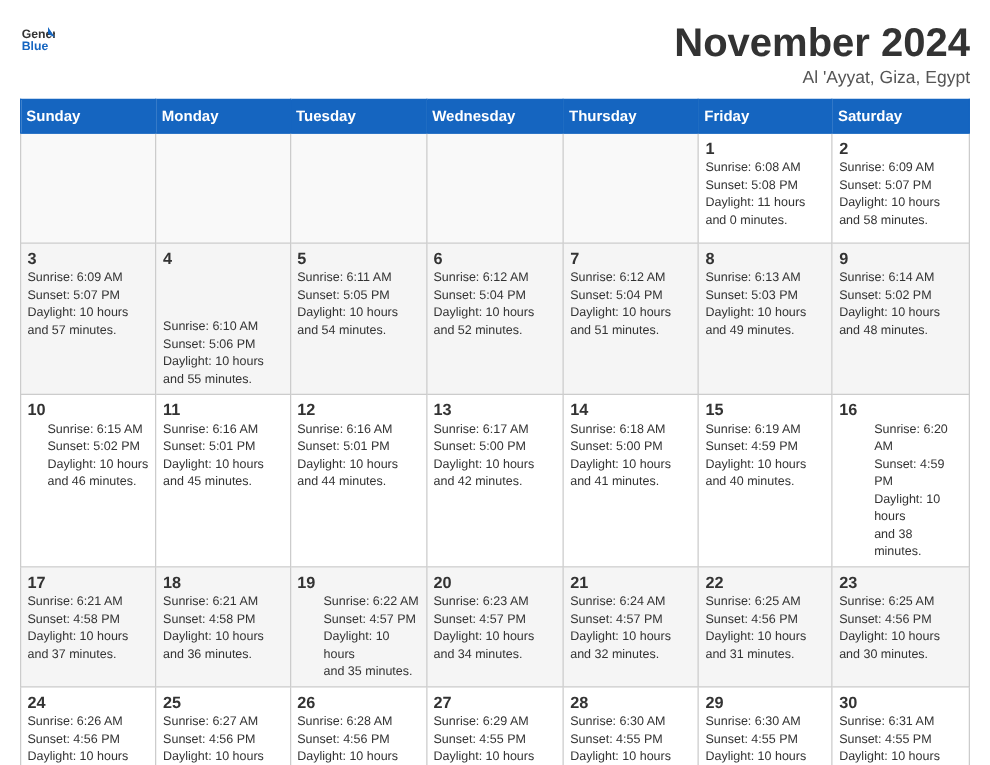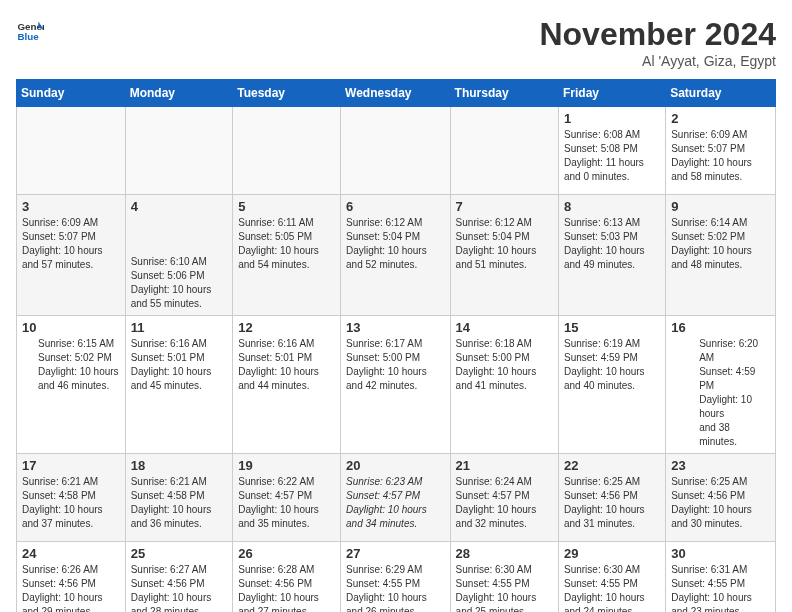--- a/index.html
+++ b/index.html
@@ -241,28 +241,28 @@
         </td>
         <td>
           <div class="day-number">18</div>
           <div class="day-info" style="white-space: pre-line;">Sunrise: 6:21 AM
 Sunset: 4:58 PM
 Daylight: 10 hours
 and 36 minutes.</div>
         </td>
         <td>
           <div class="day-number">19</div>
-          <div class="day-info" style="white-space: pre-line;">Sunrise: 6:22 AM
+          <div class="day-info" style="white-space: pre-line; margin-left: 21px;">Sunrise: 6:22 AM
 Sunset: 4:57 PM
 Daylight: 10 hours
 and 35 minutes.</div>
         </td>
         <td>
           <div class="day-number">20</div>
-          <div class="day-info" style="white-space: pre-line; font-style: italic;">Sunrise: 6:23 AM
+          <div class="day-info" style="white-space: pre-line;">Sunrise: 6:23 AM
 Sunset: 4:57 PM
 Daylight: 10 hours
 and 34 minutes.</div>
         </td>
         <td>
           <div class="day-number">21</div>
           <div class="day-info" style="white-space: pre-line;">Sunrise: 6:24 AM
 Sunset: 4:57 PM
 Daylight: 10 hours
 and 32 minutes.</div>

